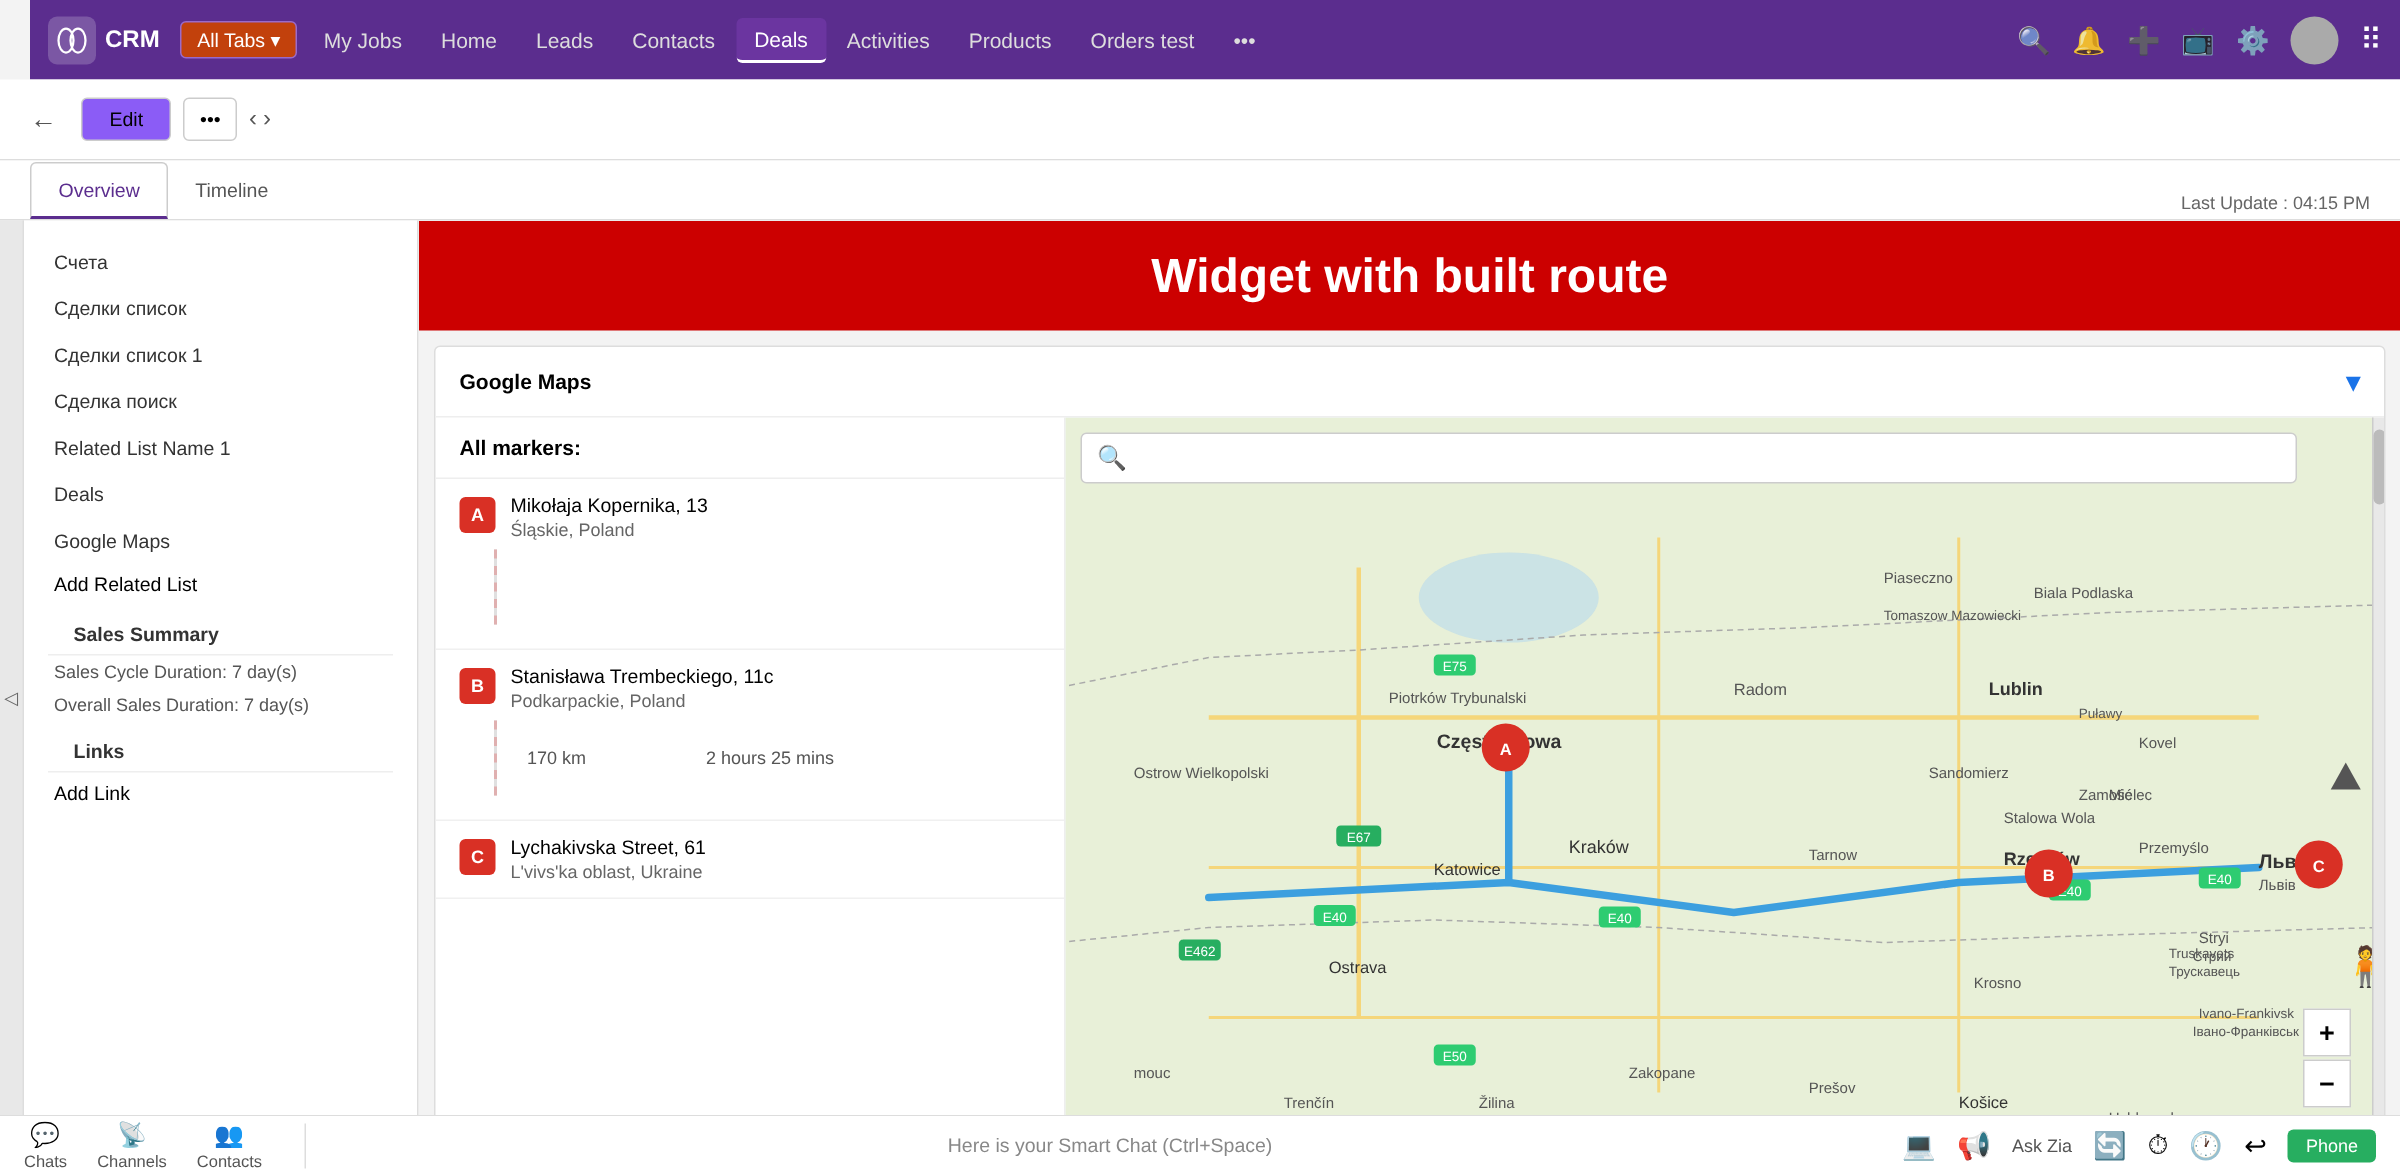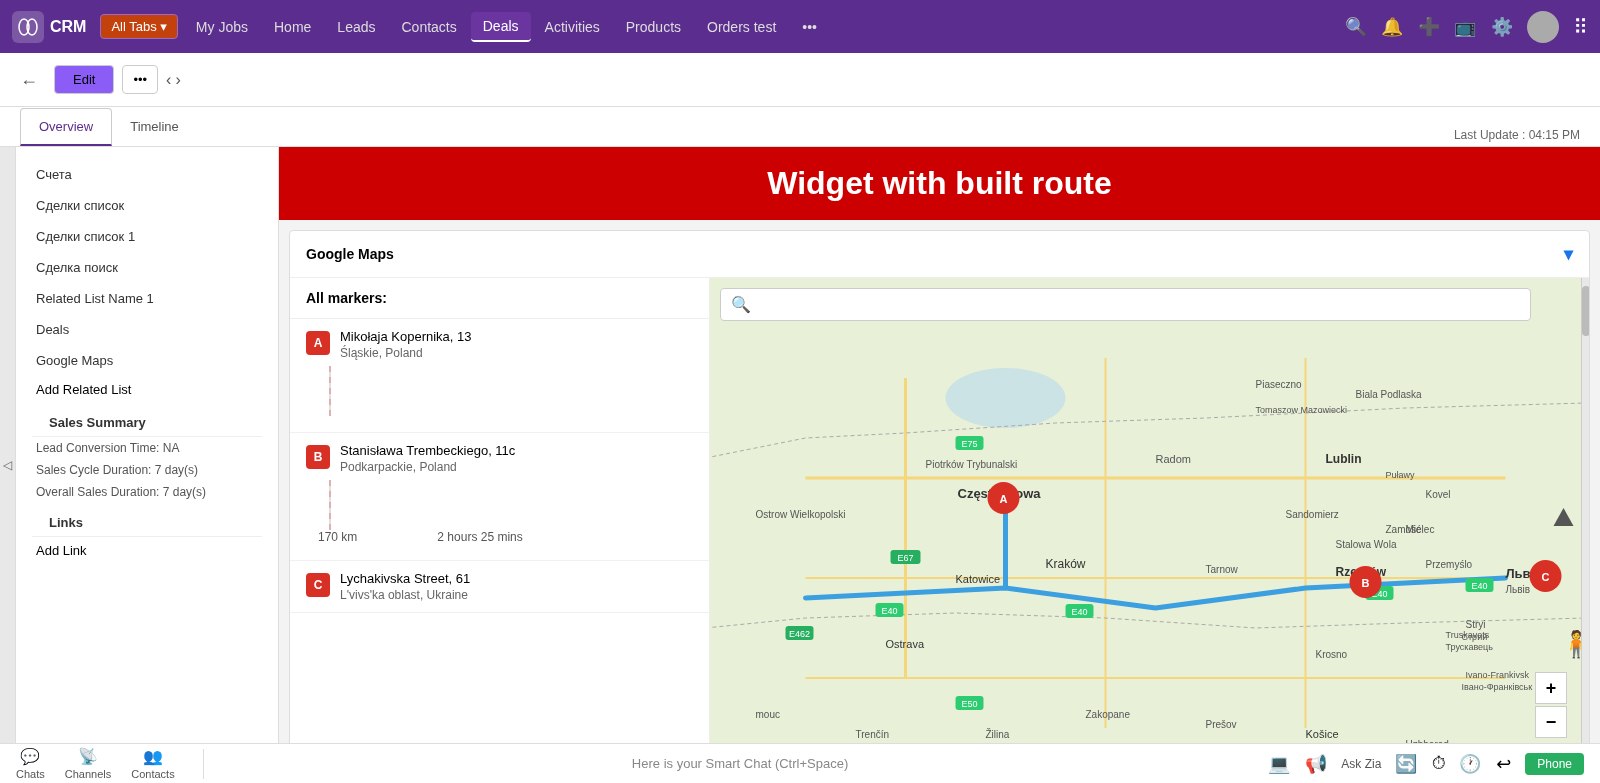--- a/index.html
+++ b/index.html
@@ -7,20 +7,21 @@
 
     
     .topnav {
       background: #5b2d8e;
       height: 53px;
       display: flex;
       align-items: center;
       padding: 0 12px;
       gap: 6px;
       color: white;
+      margin-left: 20px;
     }
     .topnav-logo {
       display: flex; align-items: center; gap: 6px; margin-right: 8px;
     }
     .logo-icon {
       width: 32px; height: 32px; background: #fff3; border-radius: 6px;
       display: flex; align-items: center; justify-content: center; font-size: 18px;
     }
     .logo-text { color: white; font-size: 16px; font-weight: 600; }
     .all-tabs-btn {
@@ -269,21 +270,20 @@
     <div class="sidebar-item">Сделки список</div>
     <div class="sidebar-item">Сделки список 1</div>
     <div class="sidebar-item">Сделка поиск</div>
     <div class="sidebar-item">Related List Name 1</div>
     <div class="sidebar-item">Deals</div>
     <div class="sidebar-item">Google Maps</div>
     <div class="sidebar-add-link">Add Related List</div>
 
     <div class="sidebar-section-title">Sales Summary</div>
     <div style="height:1px; background:#eee; margin: 0 16px;"></div>
-    <div class="sidebar-stat">Lead Conversion Time: NA</div>
     <div class="sidebar-stat">Sales Cycle Duration: 7 day(s)</div>
     <div class="sidebar-stat">Overall Sales Duration: 7 day(s)</div>
 
     <div class="sidebar-section-title">Links</div>
     <div style="height:1px; background:#eee; margin: 0 16px;"></div>
     <div class="sidebar-add-link">Add Link</div>
   </div>
 
   <div class="content-area">
 
@@ -314,21 +314,21 @@
             </div>
 
             <div class="marker-item">
               <div class="marker-row">
                 <div class="marker-badge badge-red">B</div>
                 <div>
                   <div class="marker-address">Stanisława Trembeckiego, 11c</div>
                   <div class="marker-region">Podkarpackie, Poland</div>
                 </div>
               </div>
-              <div style="display:flex; margin-left:12px; padding: 6px 0; flex-direction: column;">
+              <div style="display:flex; margin-left:12px; padding: 6px 0;">
                 <div style="width:2px; height:50px; background:#e0e0e0; border-left: 2px dashed #e0b0b0; margin-left: 11px; margin-right: 20px;"></div>
                 <div style="display:flex; flex-direction:column; justify-content:center; gap:4px;">
                   <div style="display:flex; gap:80px; font-size:12px; color:#555;">
                     <span>170 km</span>
                     <span>2 hours 25 mins</span>
                   </div>
                 </div>
               </div>
             </div>
 

